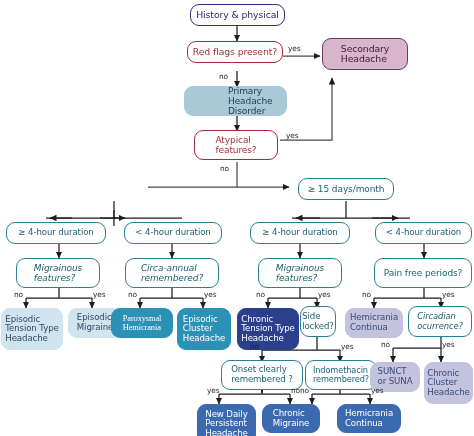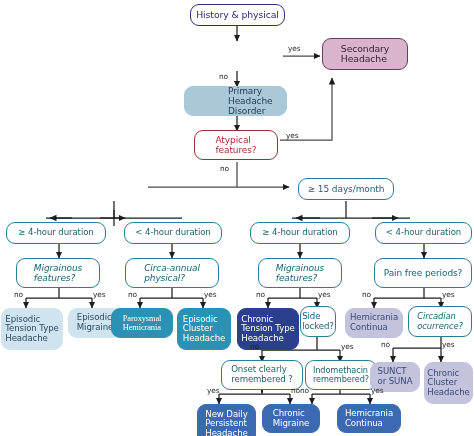--- a/index.html
+++ b/index.html
@@ -152,20 +152,21 @@
 
       <line x1="340" y1="389" x2="340" y2="394"></line>
       <line x1="312" y1="394" x2="370" y2="394"></line>
       <line x1="312" y1="394" x2="312" y2="404" marker-end="url(#ah)"></line>
       <line x1="370" y1="394" x2="370" y2="404" marker-end="url(#ah)"></line>
     </g>
   </svg>
 
   <div class="node n-start" style="left:190px;top:4px;width:95px;height:22px;font-size:9.3px;">History &amp; physical</div>
 
+  <div class="node n-red" style="left:187px;top:41px;width:96px;height:22px;font-size:9.3px;">Red flags present?</div>
 
   <div class="node n-mauve" style="left:322px;top:38px;width:86px;height:32px;font-size:9.3px;">Secondary
 Headache</div>
 
   <div class="node n-steel" style="left:184px;top:86px;width:103px;height:30px;font-size:9px;padding-left:43px;">Primary Headache
 Disorder</div>
 
   <div class="node n-red" style="left:194px;top:130px;width:84px;height:30px;font-size:9px;">Atypical
 features?</div>
 
@@ -173,21 +174,21 @@
   <div class="node n-teal-out" style="left:298px;top:178px;width:96px;height:22px;font-size:9px;">≥ 15 days/month</div>
 
   <div class="node n-teal-out" style="left:6px;top:222px;width:100px;height:22px;font-size:8.6px;">≥ 4-hour duration</div>
 
   <div class="node n-teal-out" style="left:124px;top:222px;width:98px;height:22px;font-size:8.6px;">&lt; 4-hour duration</div>
 
   <div class="node n-teal-out" style="left:16px;top:258px;width:84px;height:30px;font-size:9px;font-style:italic;">Migrainous
 features?</div>
 
   <div class="node n-teal-out" style="left:125px;top:258px;width:94px;height:30px;font-size:9px;font-style:italic;">Circa-annual
-physical?</div>
+remembered?</div>
 
   <div class="node n-lightblue" style="left:1px;top:308px;width:62px;height:42px;font-size:8.6px;">Episodic
 Tension Type
 Headache</div>
 
   <div class="node n-lightblue" style="left:68px;top:308px;width:54px;height:30px;font-size:8.6px;">Episodic
 Migraine</div>
 
   <div class="node n-teal-fill" style="left:111px;top:308px;width:62px;height:30px;font-size:8.4px;font-family:Liberation Serif, serif;">Paroxysmal
 Hemicrania</div>

